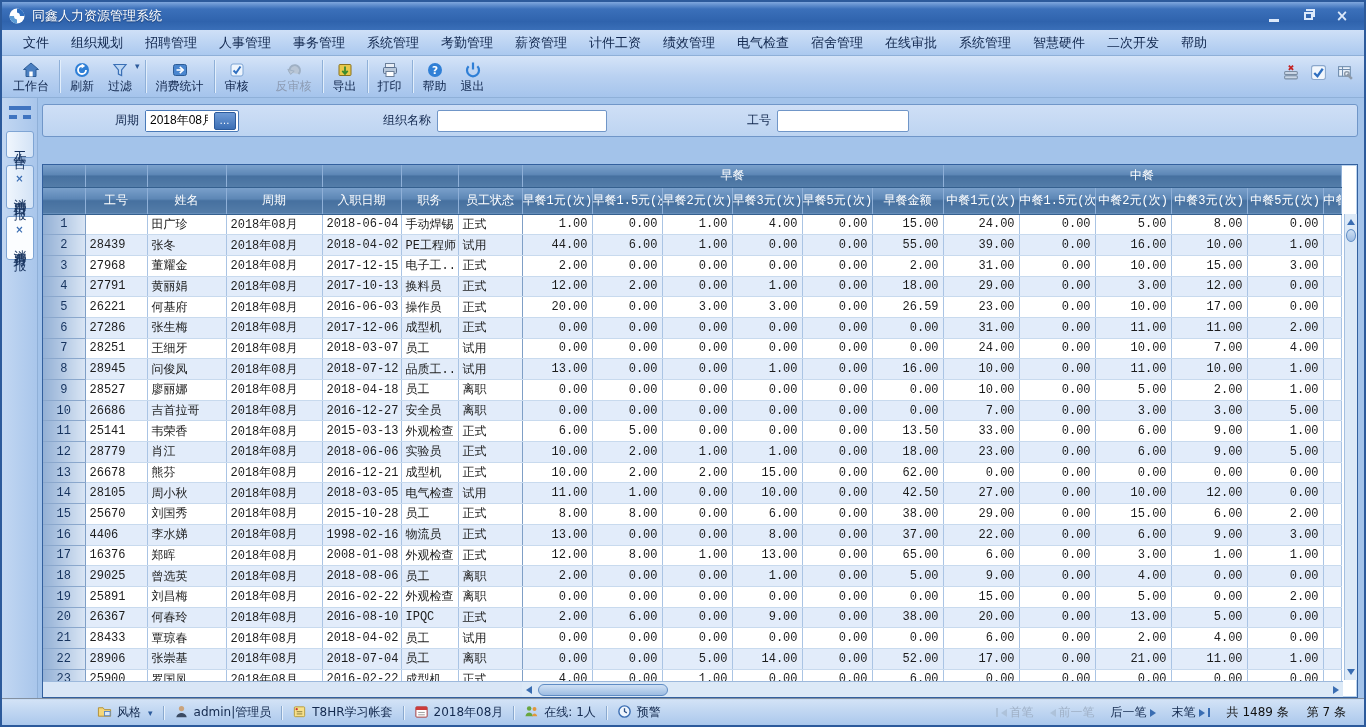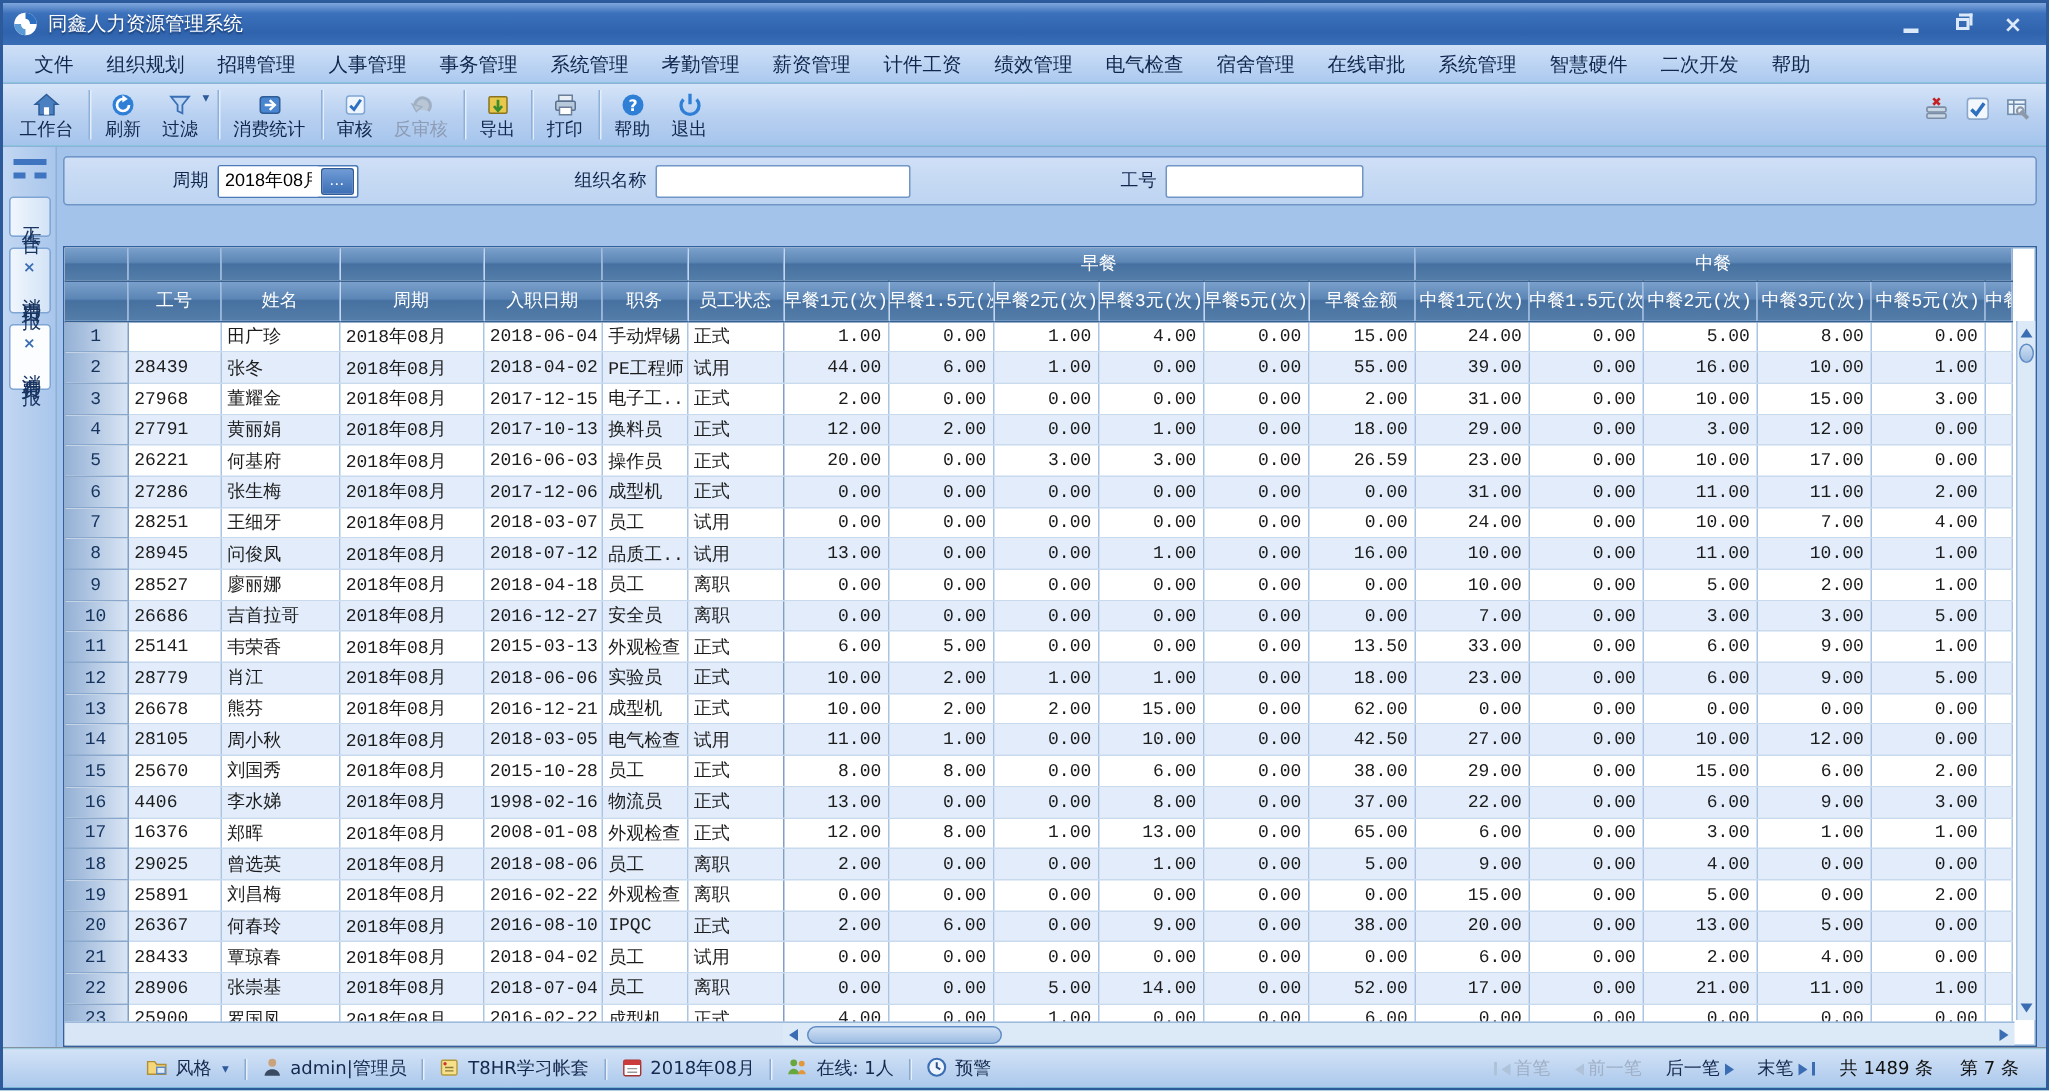--- a/index.html
+++ b/index.html
@@ -29,21 +29,21 @@
     padding-left:10px; }
   .menu-item { padding:3px 11px; color:#10264d; font-size:13px; cursor:default; }
 
   
   .toolbar { height:42px; flex:0 0 42px; display:flex; align-items:stretch;
     background:linear-gradient(180deg,#d5e4f8 0%,#b9d1f1 50%,#a5c4ec 100%);
     border-bottom:1px solid #8fb0d8; padding:1px 4px; position:relative; }
   .tbtn { display:flex; flex-direction:column; align-items:center; justify-content:center;
     padding:1px 7px; color:#10264d; font-size:12px; line-height:14px; cursor:default; border-radius:3px; }
   .tbtn .ticon { width:18px; height:18px; }
-  .tbtn.disabled { color:#8d9cb4; }
+  .tbtn.disabled { color:#8d9cb4;margin-left:13px; }
   .tbtn.disabled svg * { stroke:#9fb0c4 !important; fill:#b9c6d6 !important; }
   .tsep { width:1px; margin:3px 3px; background:#8fb0d8; box-shadow:1px 0 0 #e2eefb; }
   .tdrop { align-self:flex-start; margin:4px 2px 0 -4px; color:#2c5a9b; font-size:9px; }
   .toolbar-right { position:absolute; right:10px; top:8px; display:flex; gap:10px; }
   .toolbar-right .ric { width:17px; height:17px; }
 
   
   .content { flex:1 1 auto; display:flex; min-height:0; background:#a3c3ea; }
 
   

